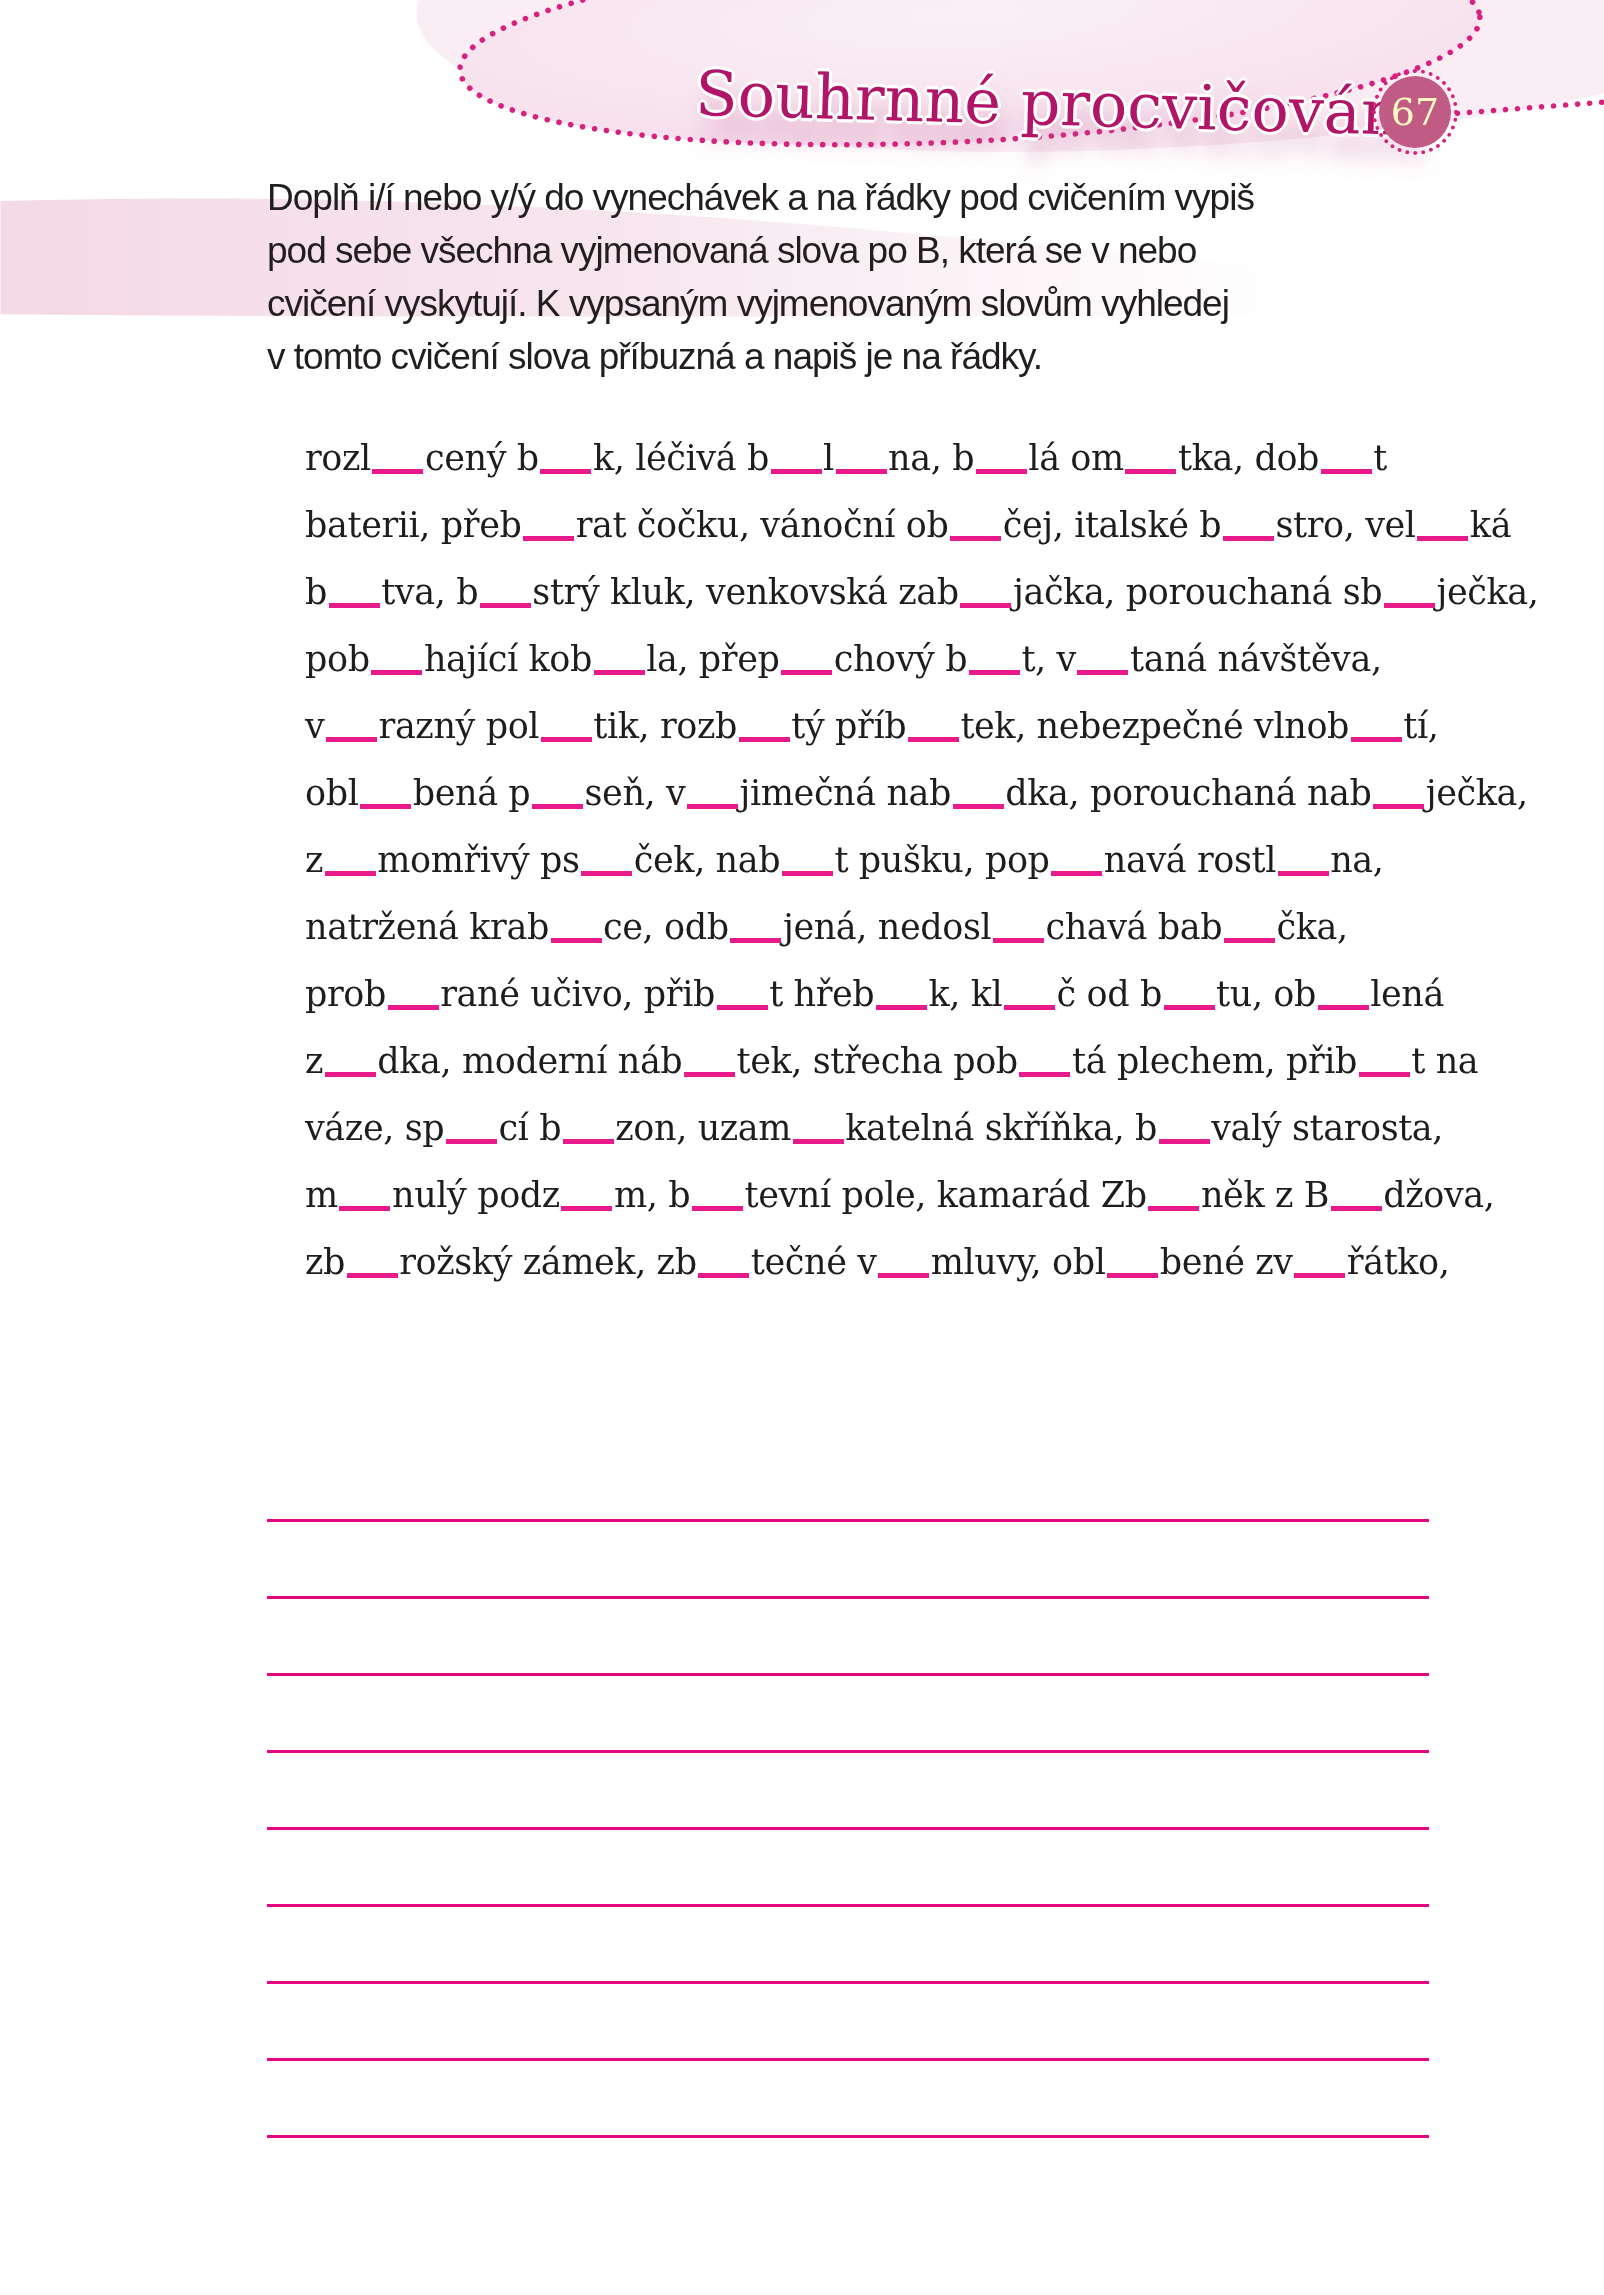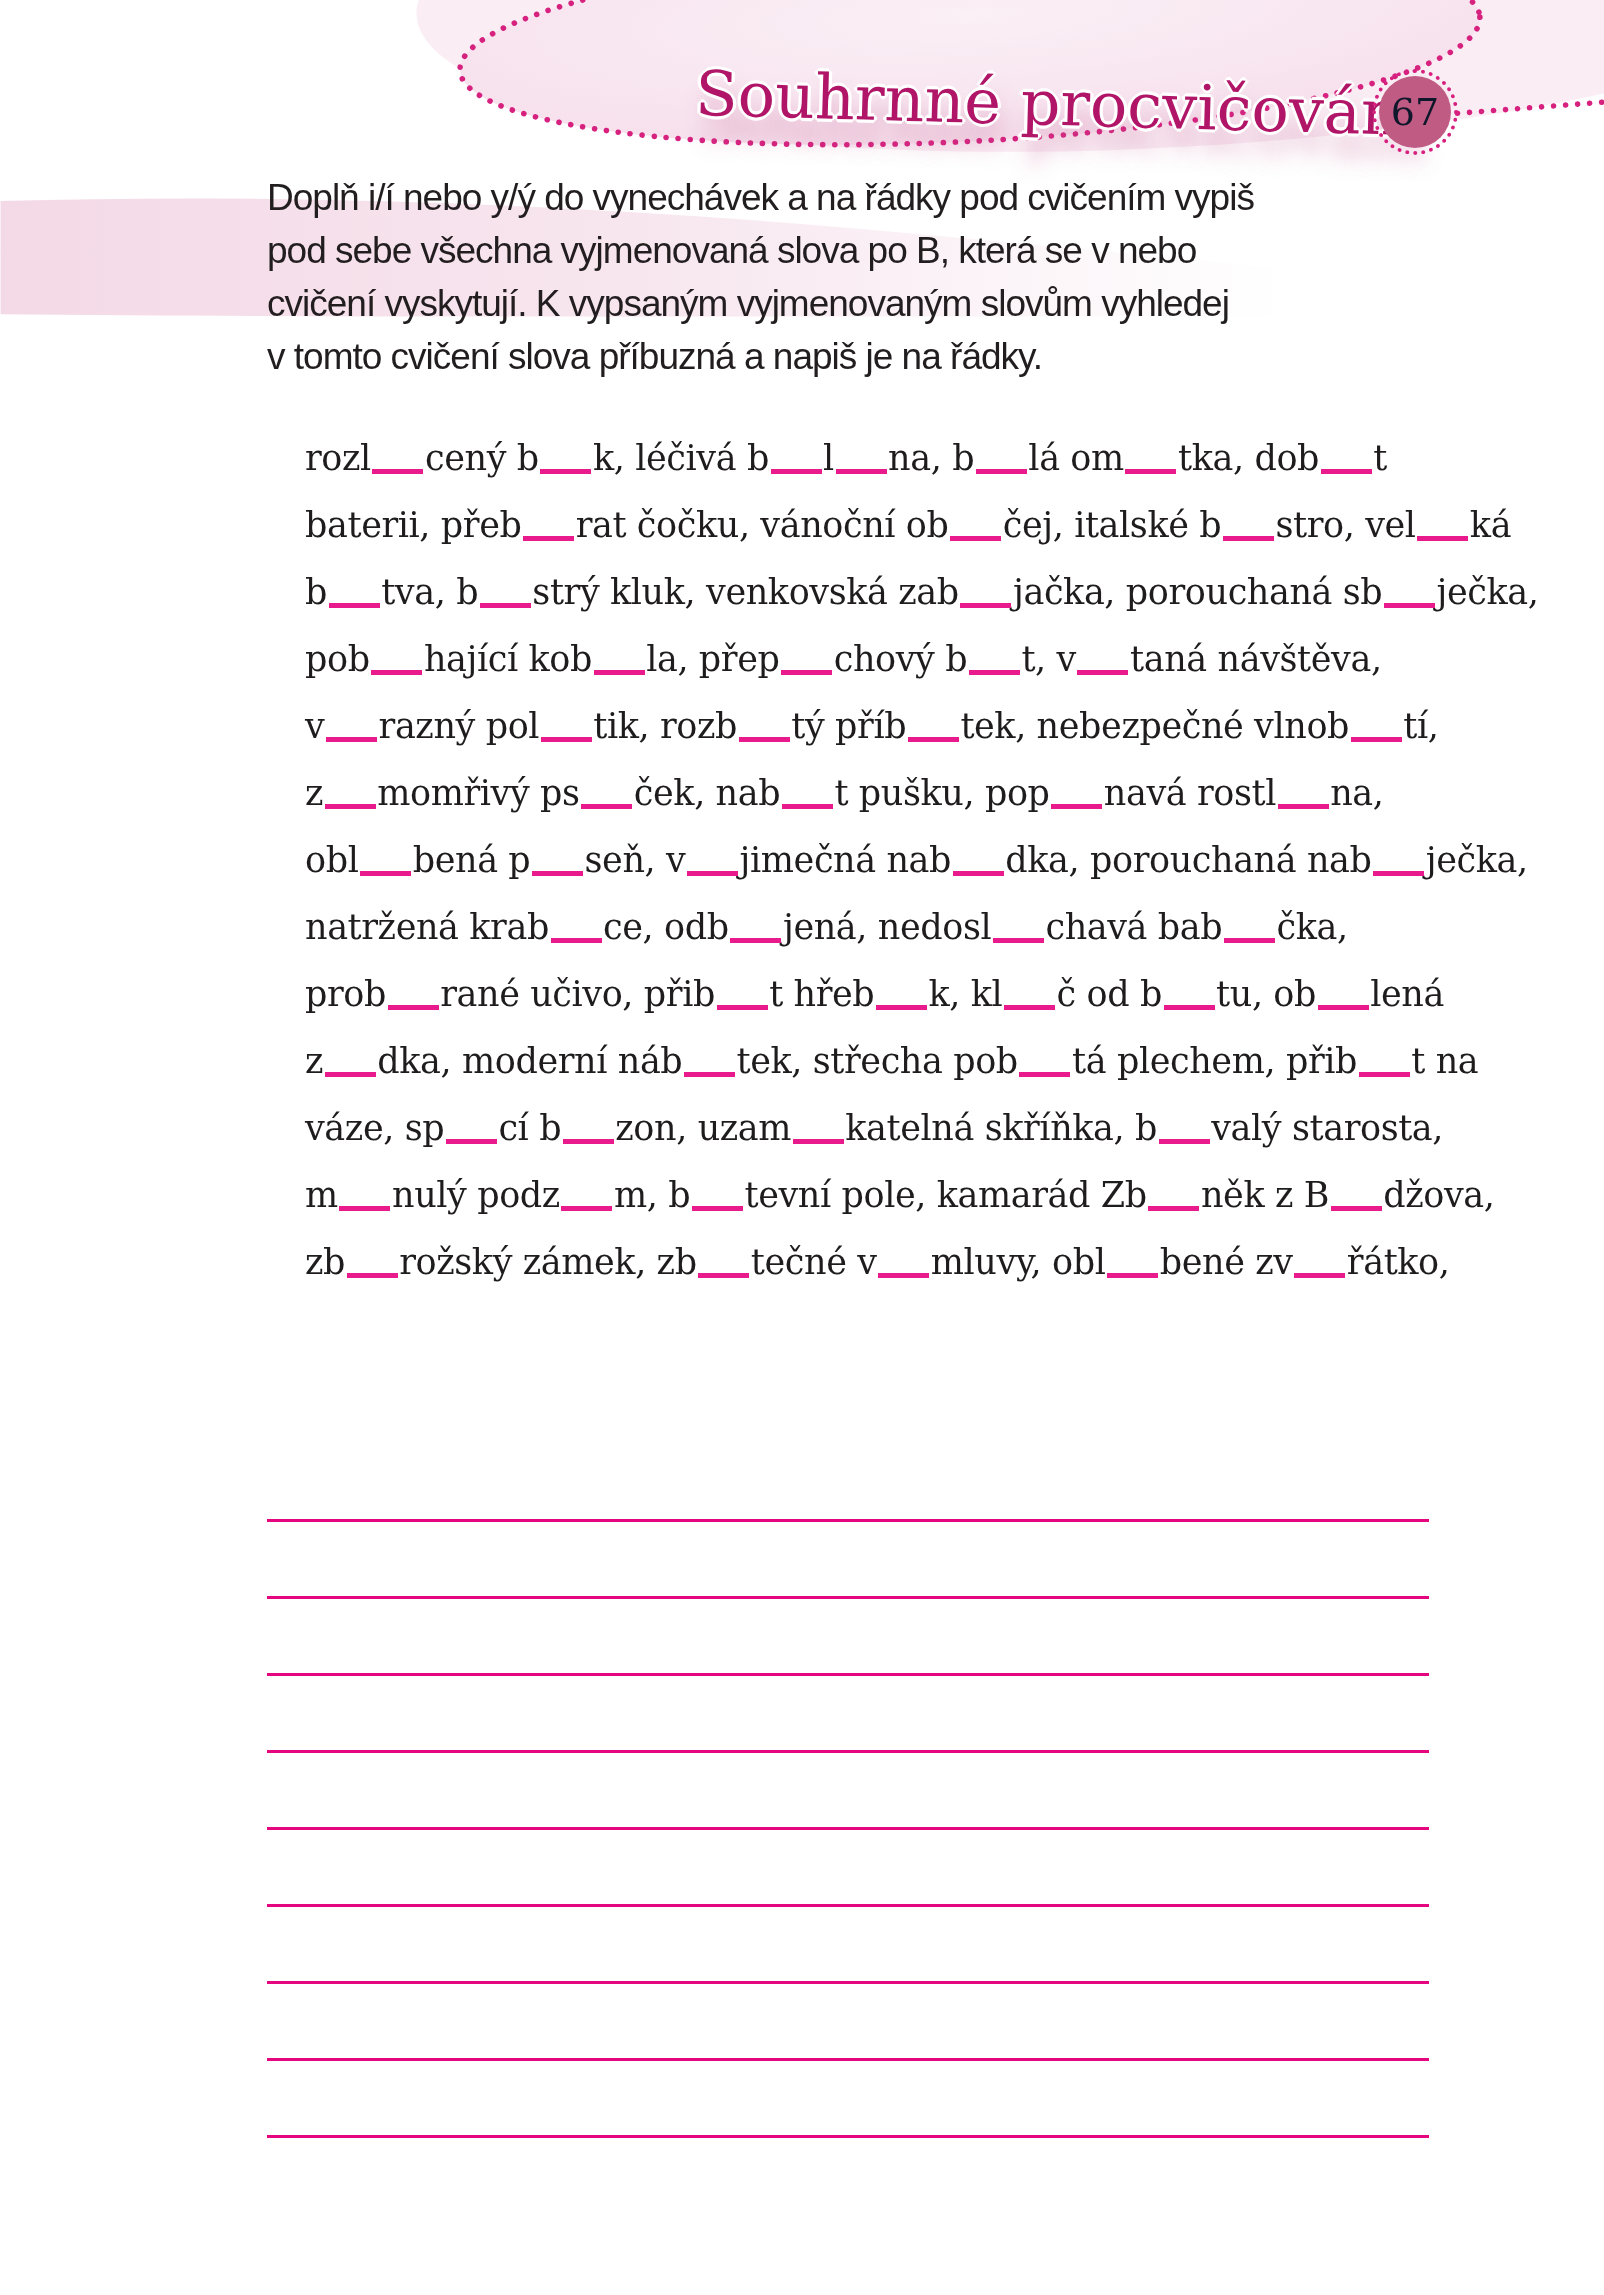--- a/index.html
+++ b/index.html
@@ -43,21 +43,21 @@
     display:flex;align-items:center;justify-content:center;
     z-index:6;
   }
   .page-badge::before{
     content:"";position:absolute;inset:-7.2px;
     border:4.8px dotted var(--dot-magenta);
     border-radius:50%;
   }
   .page-badge span{
     font-family:"DejaVu Serif","Liberation Serif",serif;
-    font-size:38px;color:#0f172a;
+    font-size:38px;color:#fef9c3;
   }
   .instructions{
     position:absolute;left:267px;top:171px;width:1198px;
     z-index:4;
   }
   .inst-line{
     font-size:37px;font-weight:400;letter-spacing:-1px;
     color:var(--text-dark);
     line-height:53px;white-space:nowrap;
   }
@@ -125,22 +125,22 @@
     <div class="inst-line">cvičení vyskytují. K vypsaným vyjmenovaným slovům vyhledej</div>
     <div class="inst-line">v tomto cvičení slova příbuzná a napiš je na řádky.</div>
   </div>
 
 <div class="exercise">
     <div class="ex-line">rozl<span class="blank"></span>cený b<span class="blank"></span>k, léčivá b<span class="blank"></span>l<span class="blank"></span>na, b<span class="blank"></span>lá om<span class="blank"></span>tka, dob<span class="blank"></span>t</div>
     <div class="ex-line">baterii, přeb<span class="blank"></span>rat čočku, vánoční ob<span class="blank"></span>čej, italské b<span class="blank"></span>stro, vel<span class="blank"></span>ká</div>
     <div class="ex-line">b<span class="blank"></span>tva, b<span class="blank"></span>strý kluk, venkovská zab<span class="blank"></span>jačka, porouchaná sb<span class="blank"></span>ječka,</div>
     <div class="ex-line">pob<span class="blank"></span>hající kob<span class="blank"></span>la, přep<span class="blank"></span>chový b<span class="blank"></span>t, v<span class="blank"></span>taná návštěva,</div>
     <div class="ex-line">v<span class="blank"></span>razný pol<span class="blank"></span>tik, rozb<span class="blank"></span>tý příb<span class="blank"></span>tek, nebezpečné vlnob<span class="blank"></span>tí,</div>
+    <div class="ex-line">obl<span class="blank"></span>bená p<span class="blank"></span>seň, v<span class="blank"></span>jimečná nab<span class="blank"></span>dka, porouchaná nab<span class="blank"></span>ječka,</div>
     <div class="ex-line">z<span class="blank"></span>momřivý ps<span class="blank"></span>ček, nab<span class="blank"></span>t pušku, pop<span class="blank"></span>navá rostl<span class="blank"></span>na,</div>
-    <div class="ex-line">obl<span class="blank"></span>bená p<span class="blank"></span>seň, v<span class="blank"></span>jimečná nab<span class="blank"></span>dka, porouchaná nab<span class="blank"></span>ječka,</div>
     <div class="ex-line">natržená krab<span class="blank"></span>ce, odb<span class="blank"></span>jená, nedosl<span class="blank"></span>chavá bab<span class="blank"></span>čka,</div>
     <div class="ex-line">prob<span class="blank"></span>rané učivo, přib<span class="blank"></span>t hřeb<span class="blank"></span>k, kl<span class="blank"></span>č od b<span class="blank"></span>tu, ob<span class="blank"></span>lená</div>
     <div class="ex-line">z<span class="blank"></span>dka, moderní náb<span class="blank"></span>tek, střecha pob<span class="blank"></span>tá plechem, přib<span class="blank"></span>t na</div>
     <div class="ex-line">váze, sp<span class="blank"></span>cí b<span class="blank"></span>zon, uzam<span class="blank"></span>katelná skříňka, b<span class="blank"></span>valý starosta,</div>
     <div class="ex-line">m<span class="blank"></span>nulý podz<span class="blank"></span>m, b<span class="blank"></span>tevní pole, kamarád Zb<span class="blank"></span>něk z B<span class="blank"></span>džova,</div>
     <div class="ex-line">zb<span class="blank"></span>rožský zámek, zb<span class="blank"></span>tečné v<span class="blank"></span>mluvy, obl<span class="blank"></span>bené zv<span class="blank"></span>řátko,</div>
   </div>
 
 <div class="answers">
     <div class="ans-line"></div>

